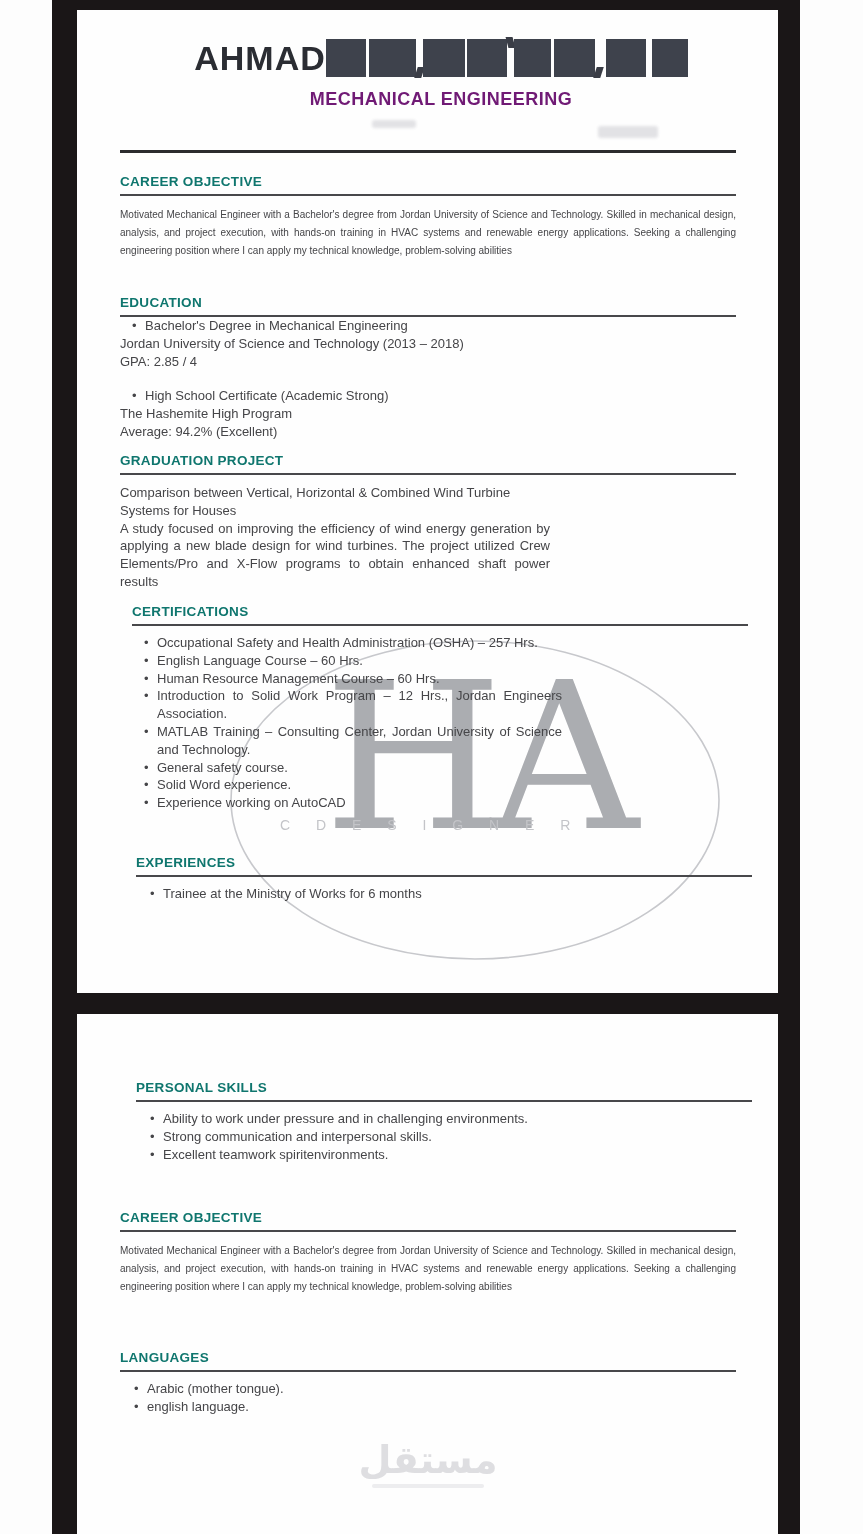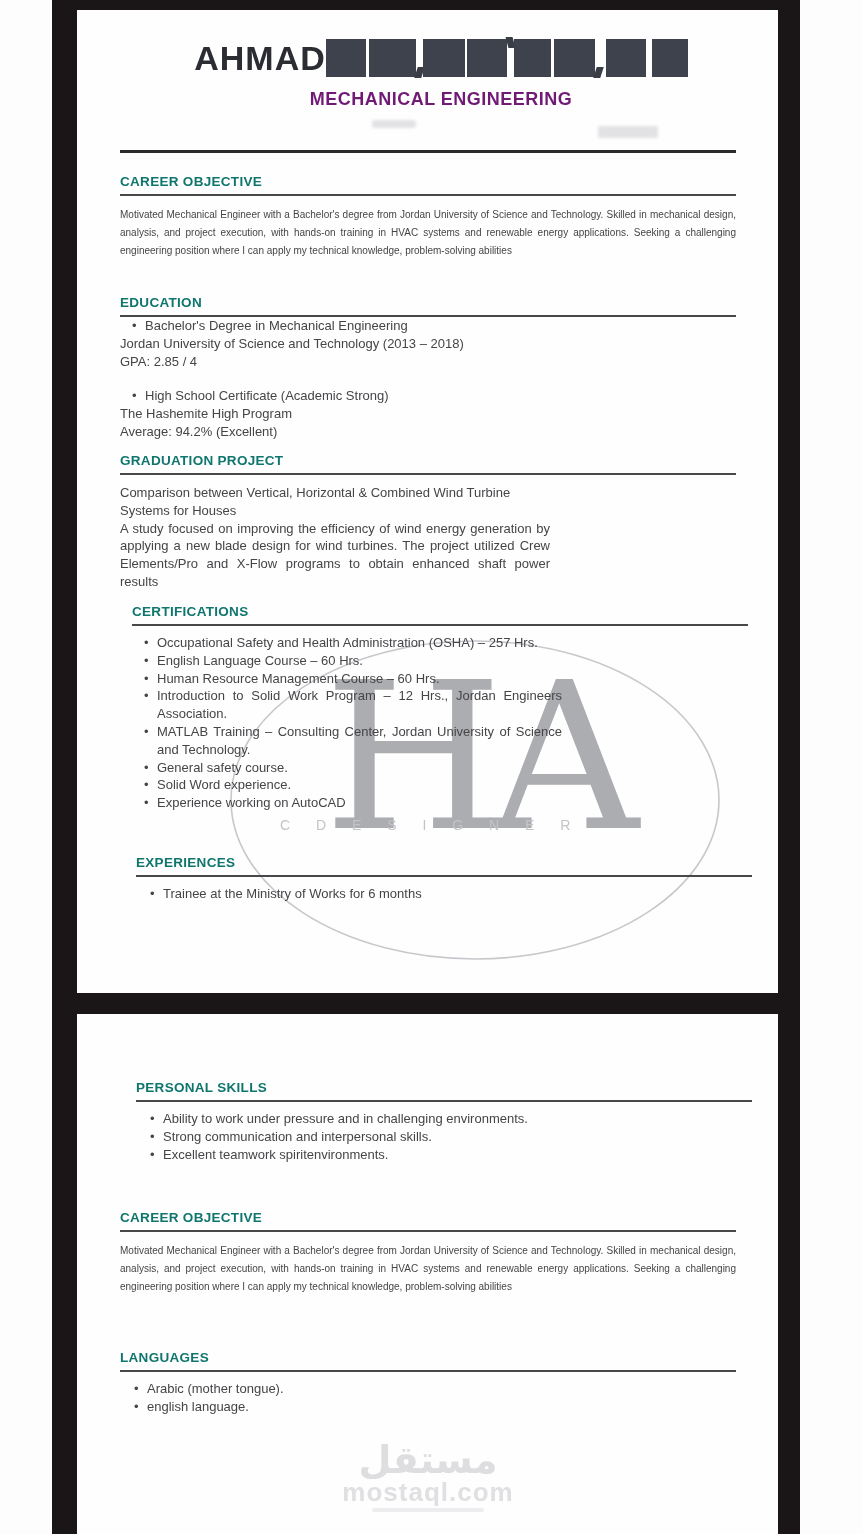--- a/index.html
+++ b/index.html
@@ -202,15 +202,14 @@
   <h2>LANGUAGES</h2>
   <div class="rule"></div>
   <ul class="blist loose">
     <li><span>Arabic (mother tongue).</span></li>
     <li><span>english language.</span></li>
   </ul>
 </section>
 
 <div class="wm-mostaql">
   <div class="wm-arabic">مستقل</div>
-  <div class="wm-latin">mostaql.com</div>
   <div class="fineprint"></div>
 </div>
 
 </body></html>

